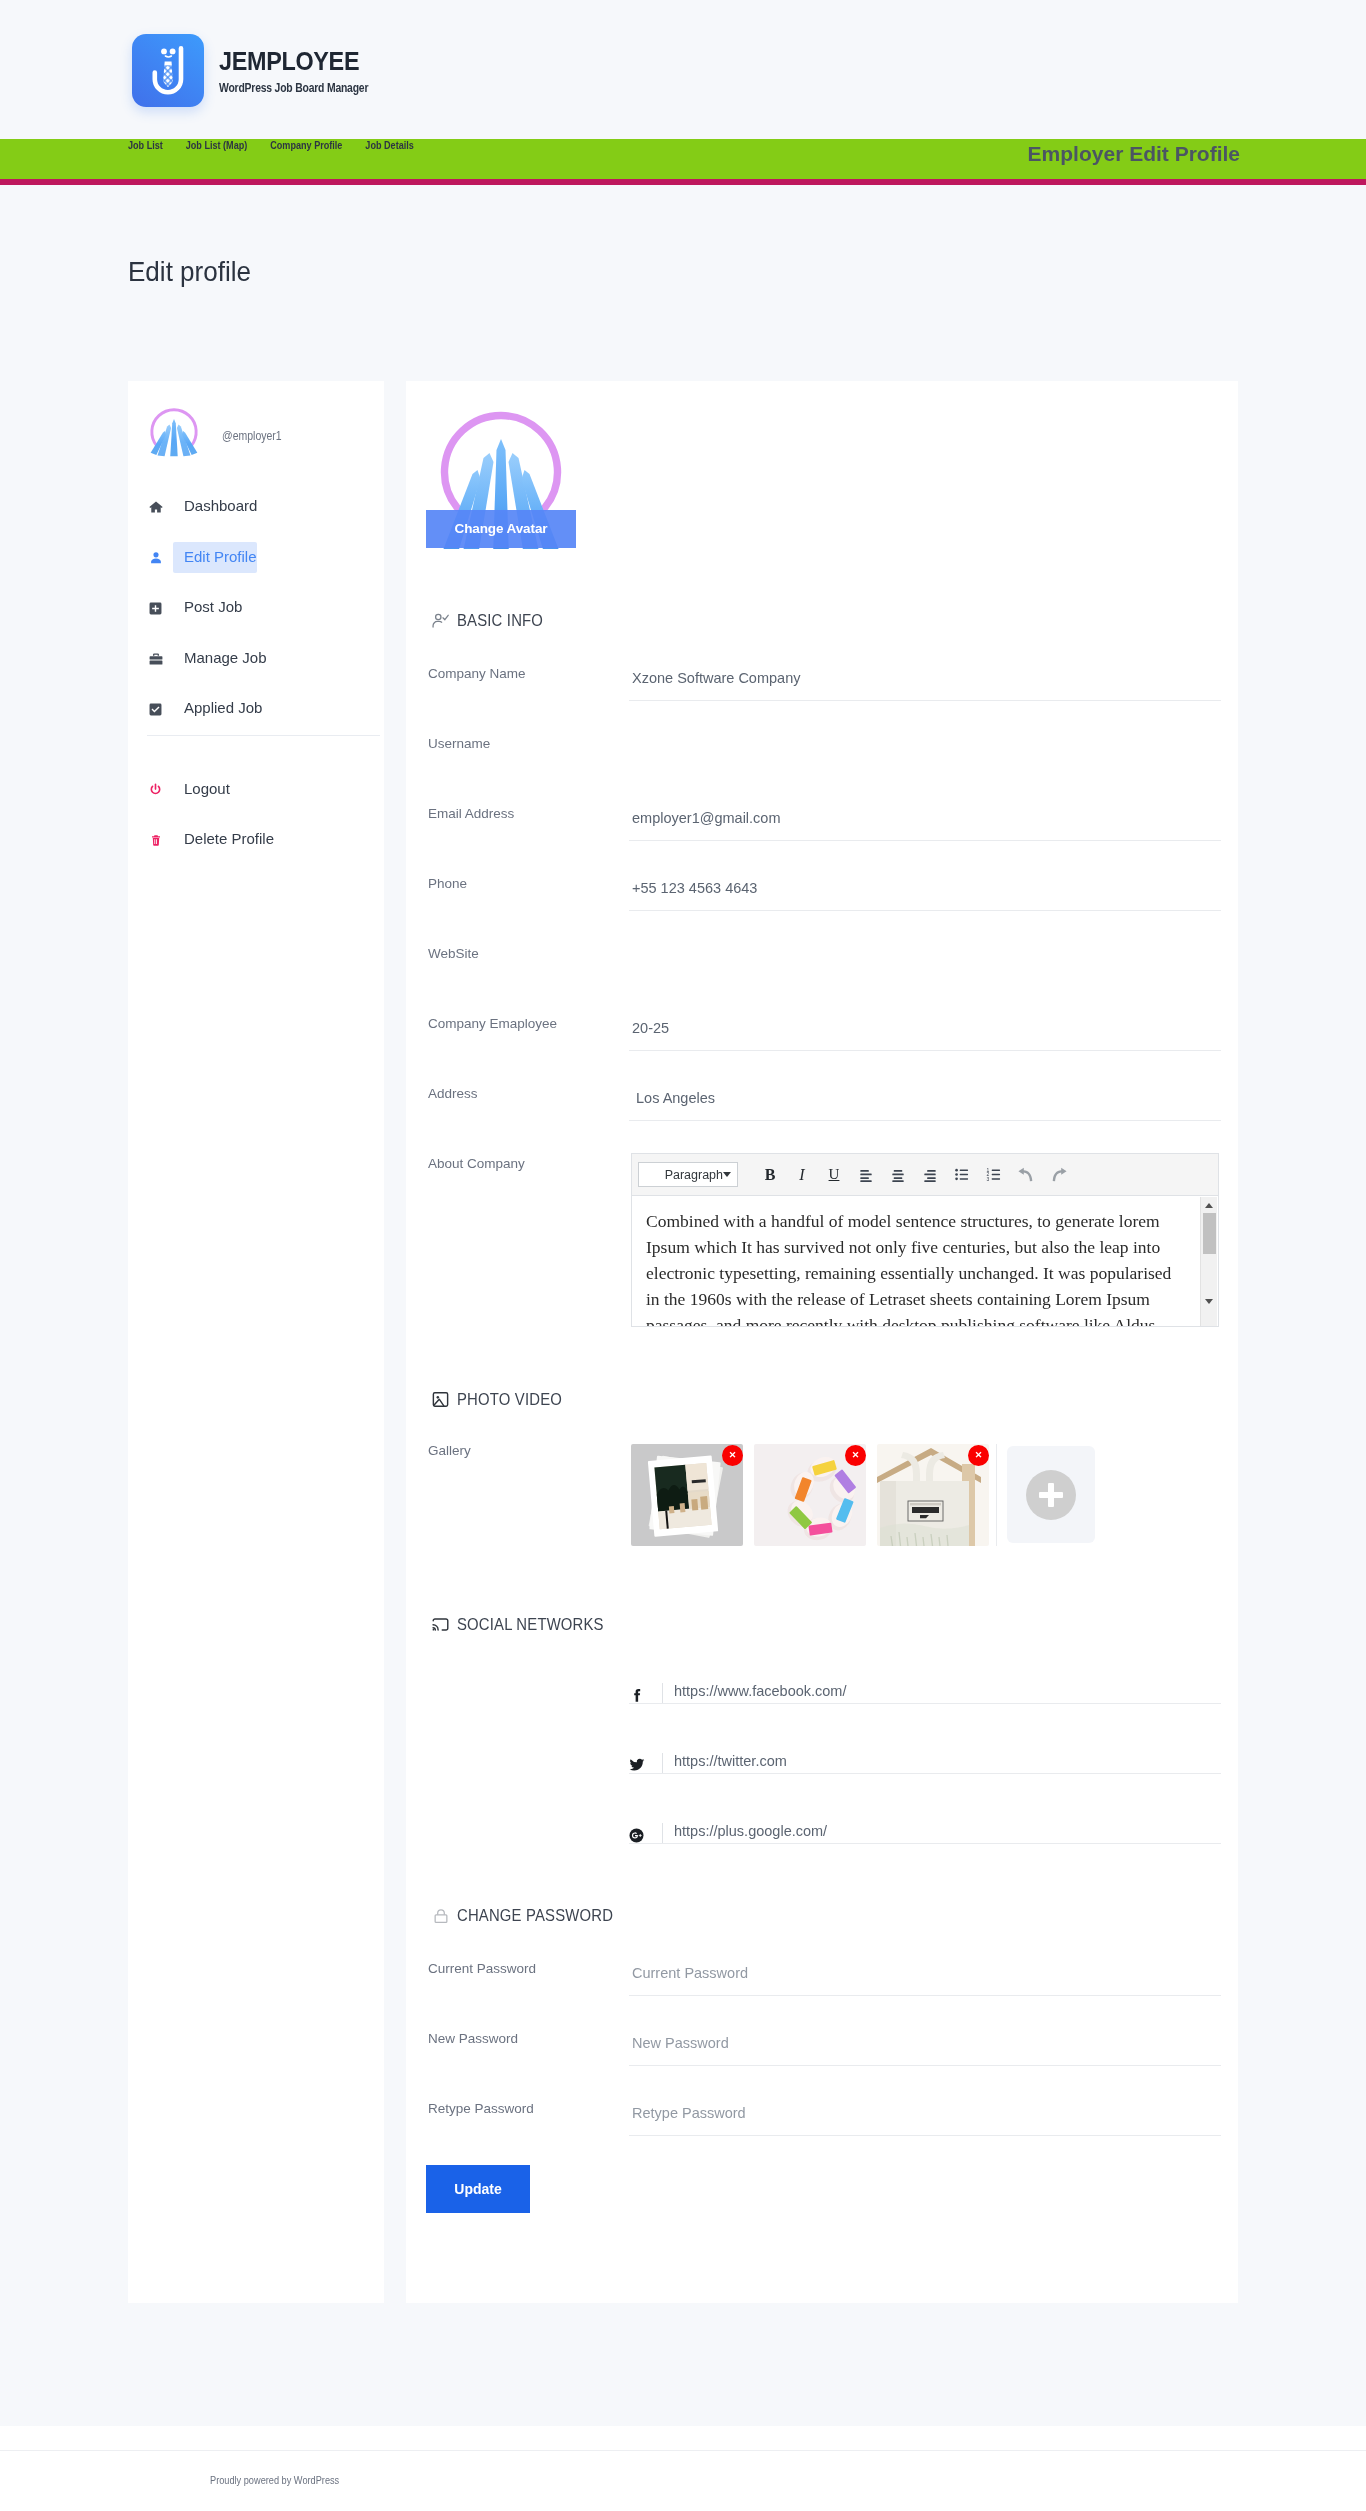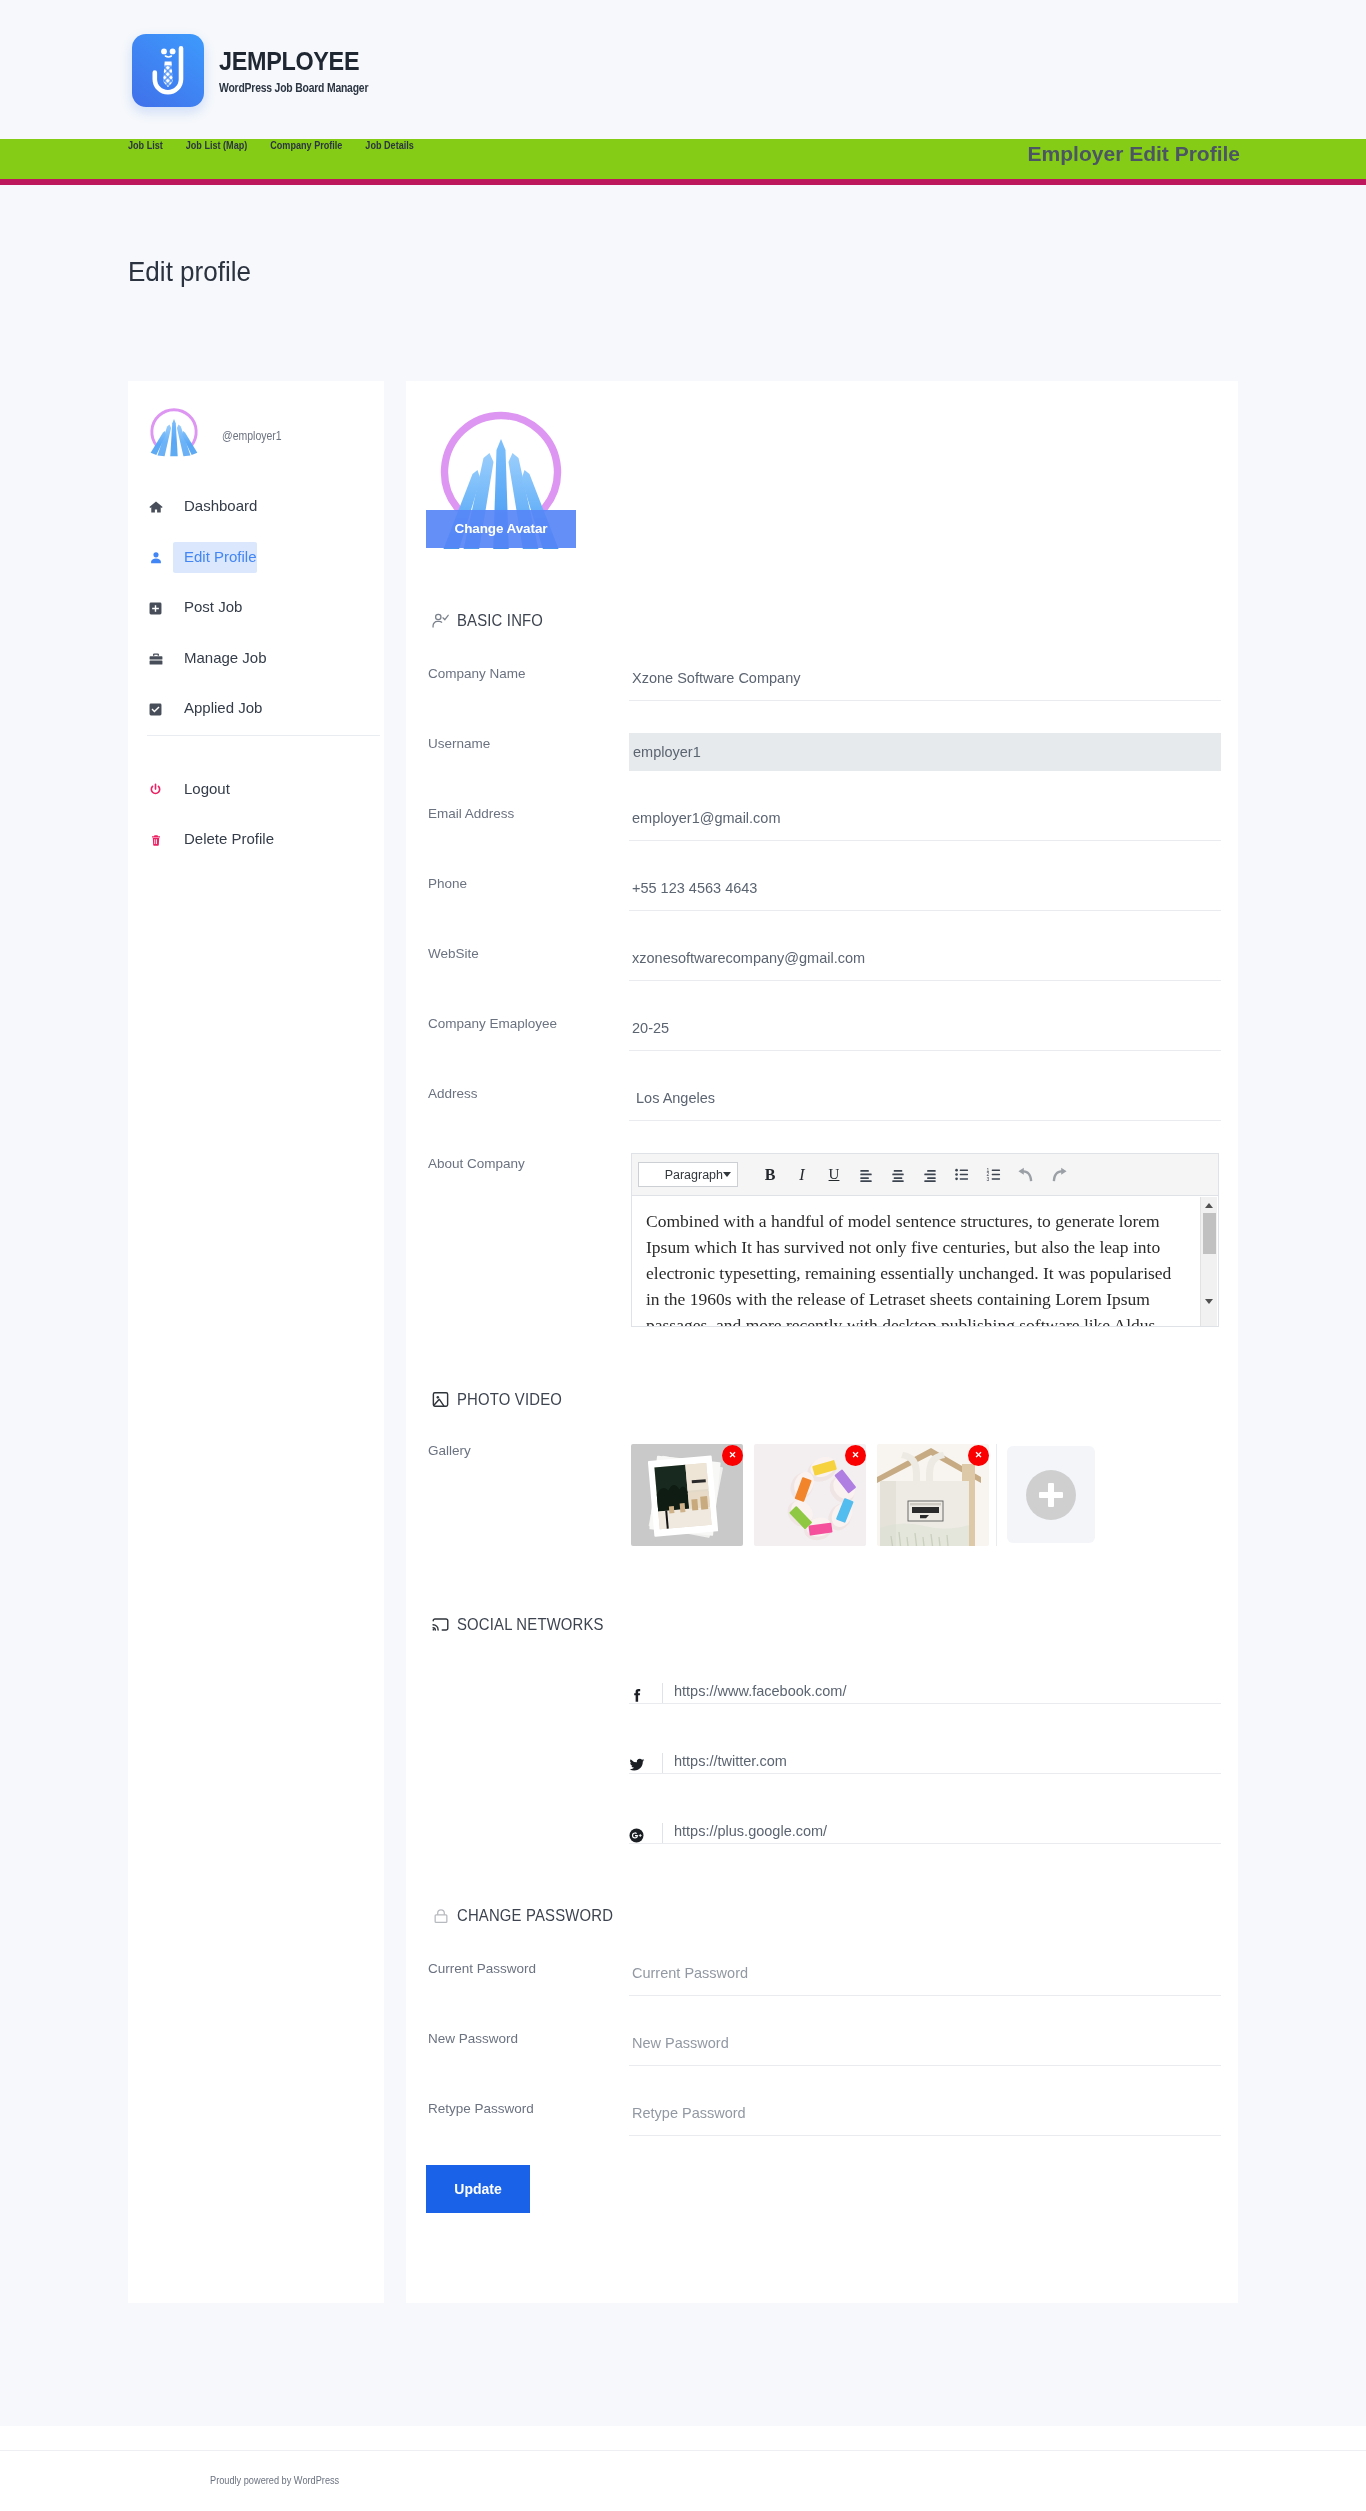--- a/index.html
+++ b/index.html
@@ -328,41 +328,35 @@
       </div>
 
       <div class="frow">
         <label class="flabel">Company Name</label>
         <div class="fcontrol">
           <input class="finput" type="text" value="Xzone Software Company" style="">
         </div>
       </div>
       <div class="frow">
         <label class="flabel">Username</label>
-        <div class="fcontrol">
-          <input class="finput filled" type="text" readonly="" value="employer1" style="">
-        </div>
       </div>
       <div class="frow">
         <label class="flabel">Email Address</label>
         <div class="fcontrol">
           <input class="finput" type="text" value="employer1@gmail.com" style="">
         </div>
       </div>
       <div class="frow">
         <label class="flabel">Phone</label>
         <div class="fcontrol">
           <input class="finput" type="text" value="+55 123 4563 4643" style="">
         </div>
       </div>
       <div class="frow">
         <label class="flabel">WebSite</label>
-        <div class="fcontrol">
-          <input class="finput" type="text" value="xzonesoftwarecompany@gmail.com" style="">
-        </div>
       </div>
       <div class="frow">
         <label class="flabel">Company Emaployee</label>
         <div class="fcontrol">
           <input class="finput" type="text" value="20-25" style="">
         </div>
       </div>
       <div class="frow">
         <label class="flabel">Address</label>
         <div class="fcontrol">

